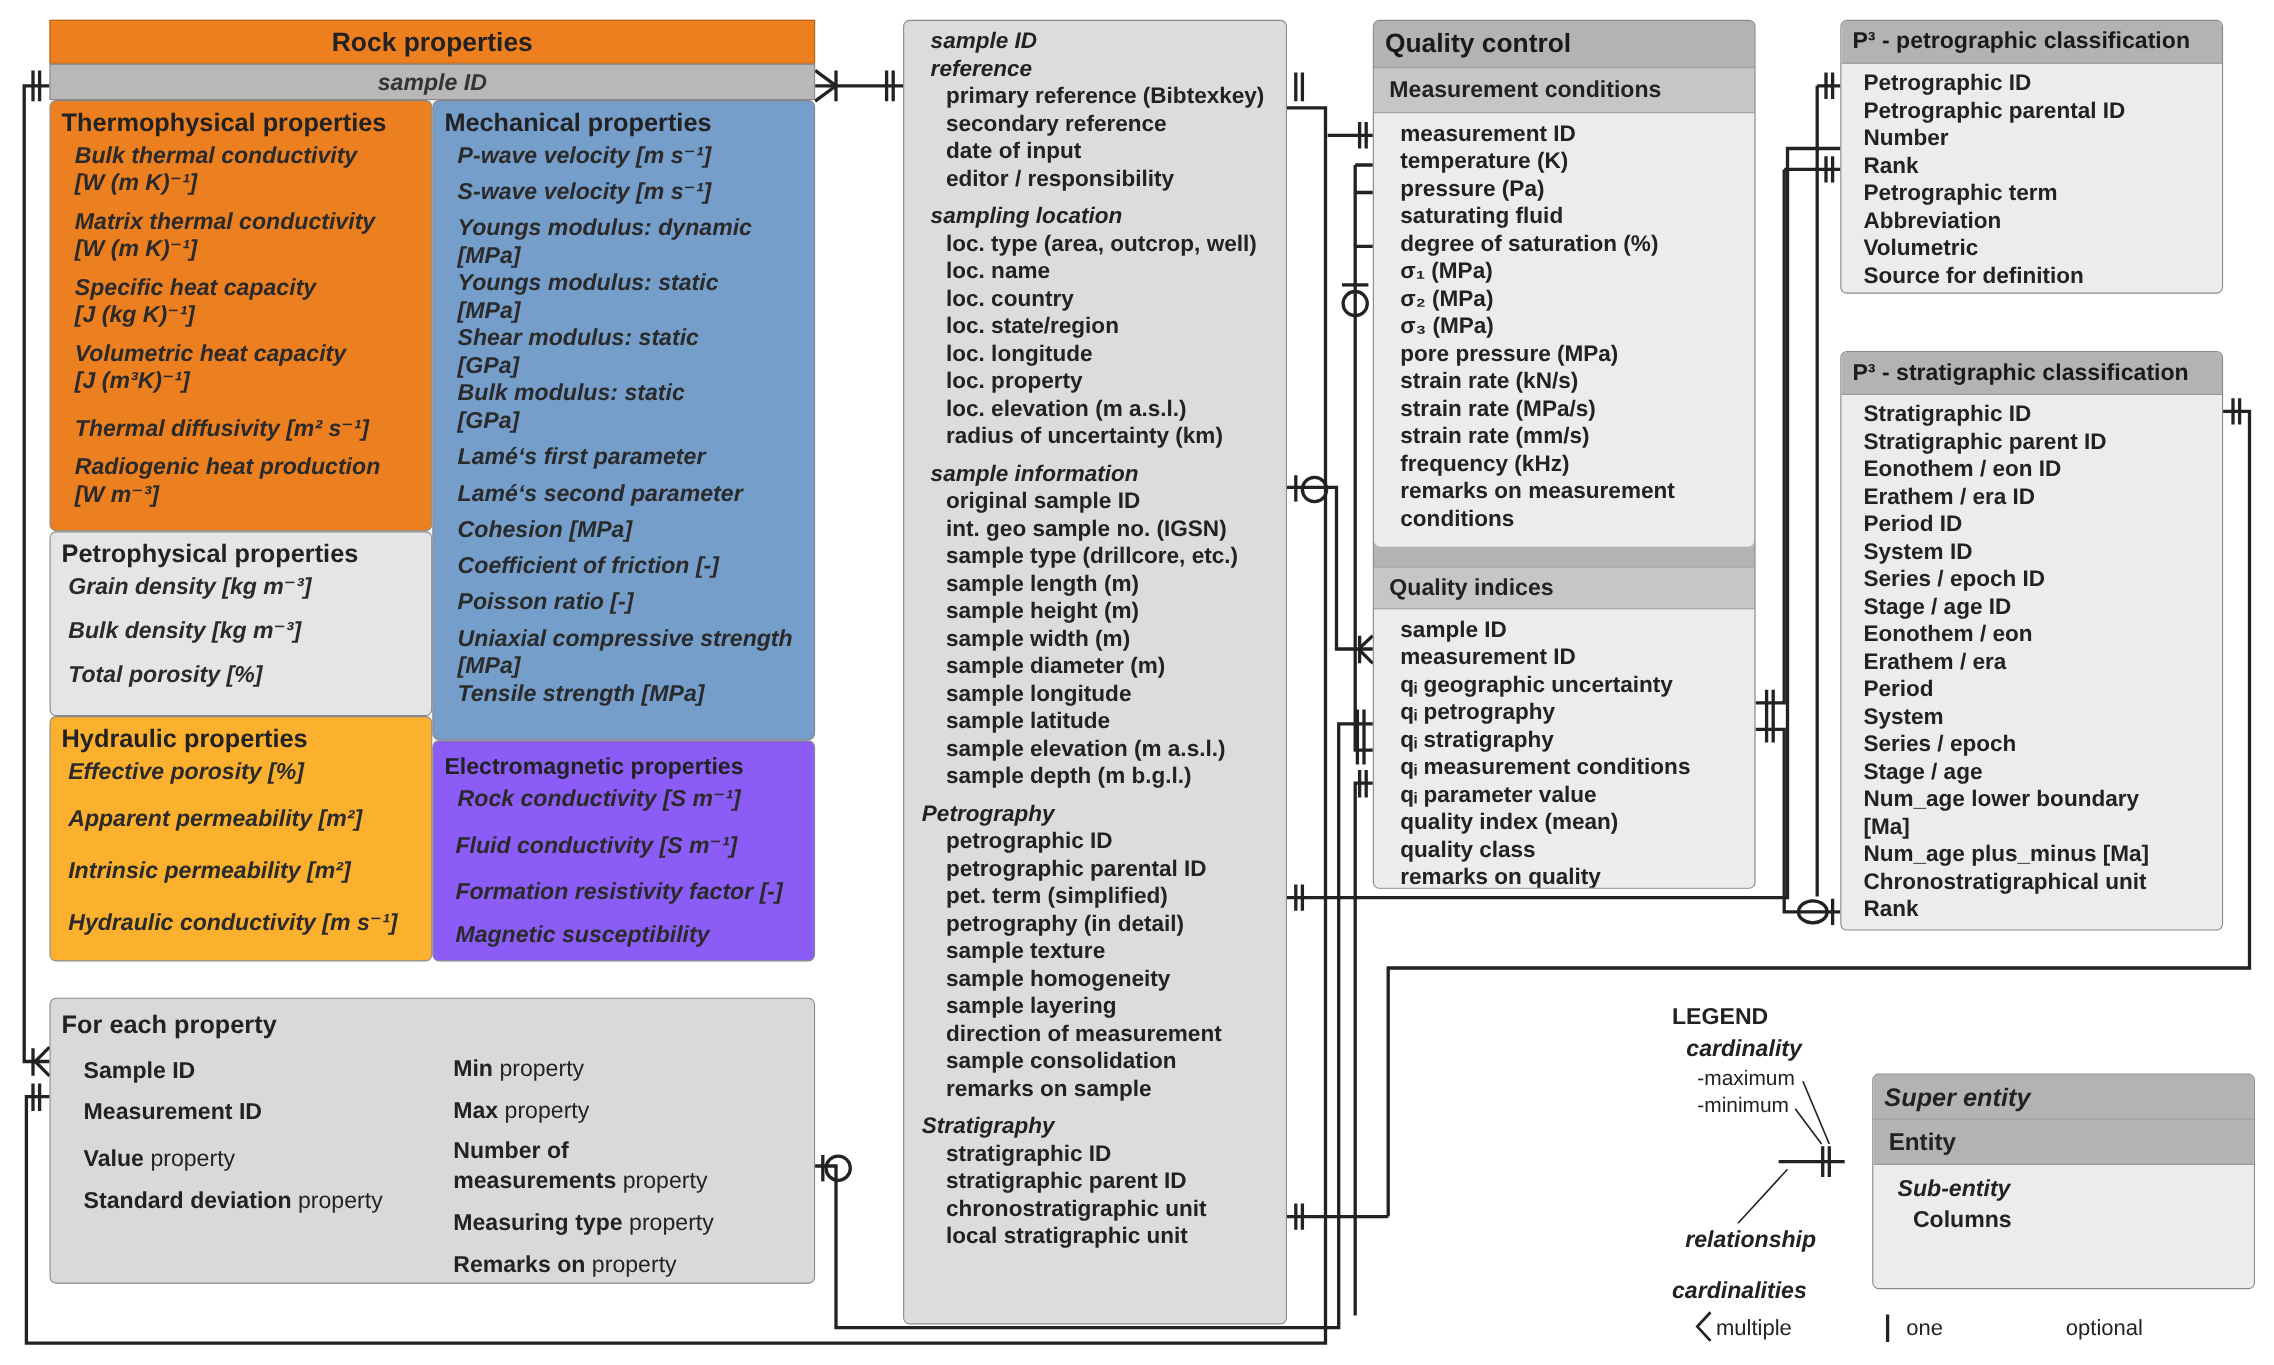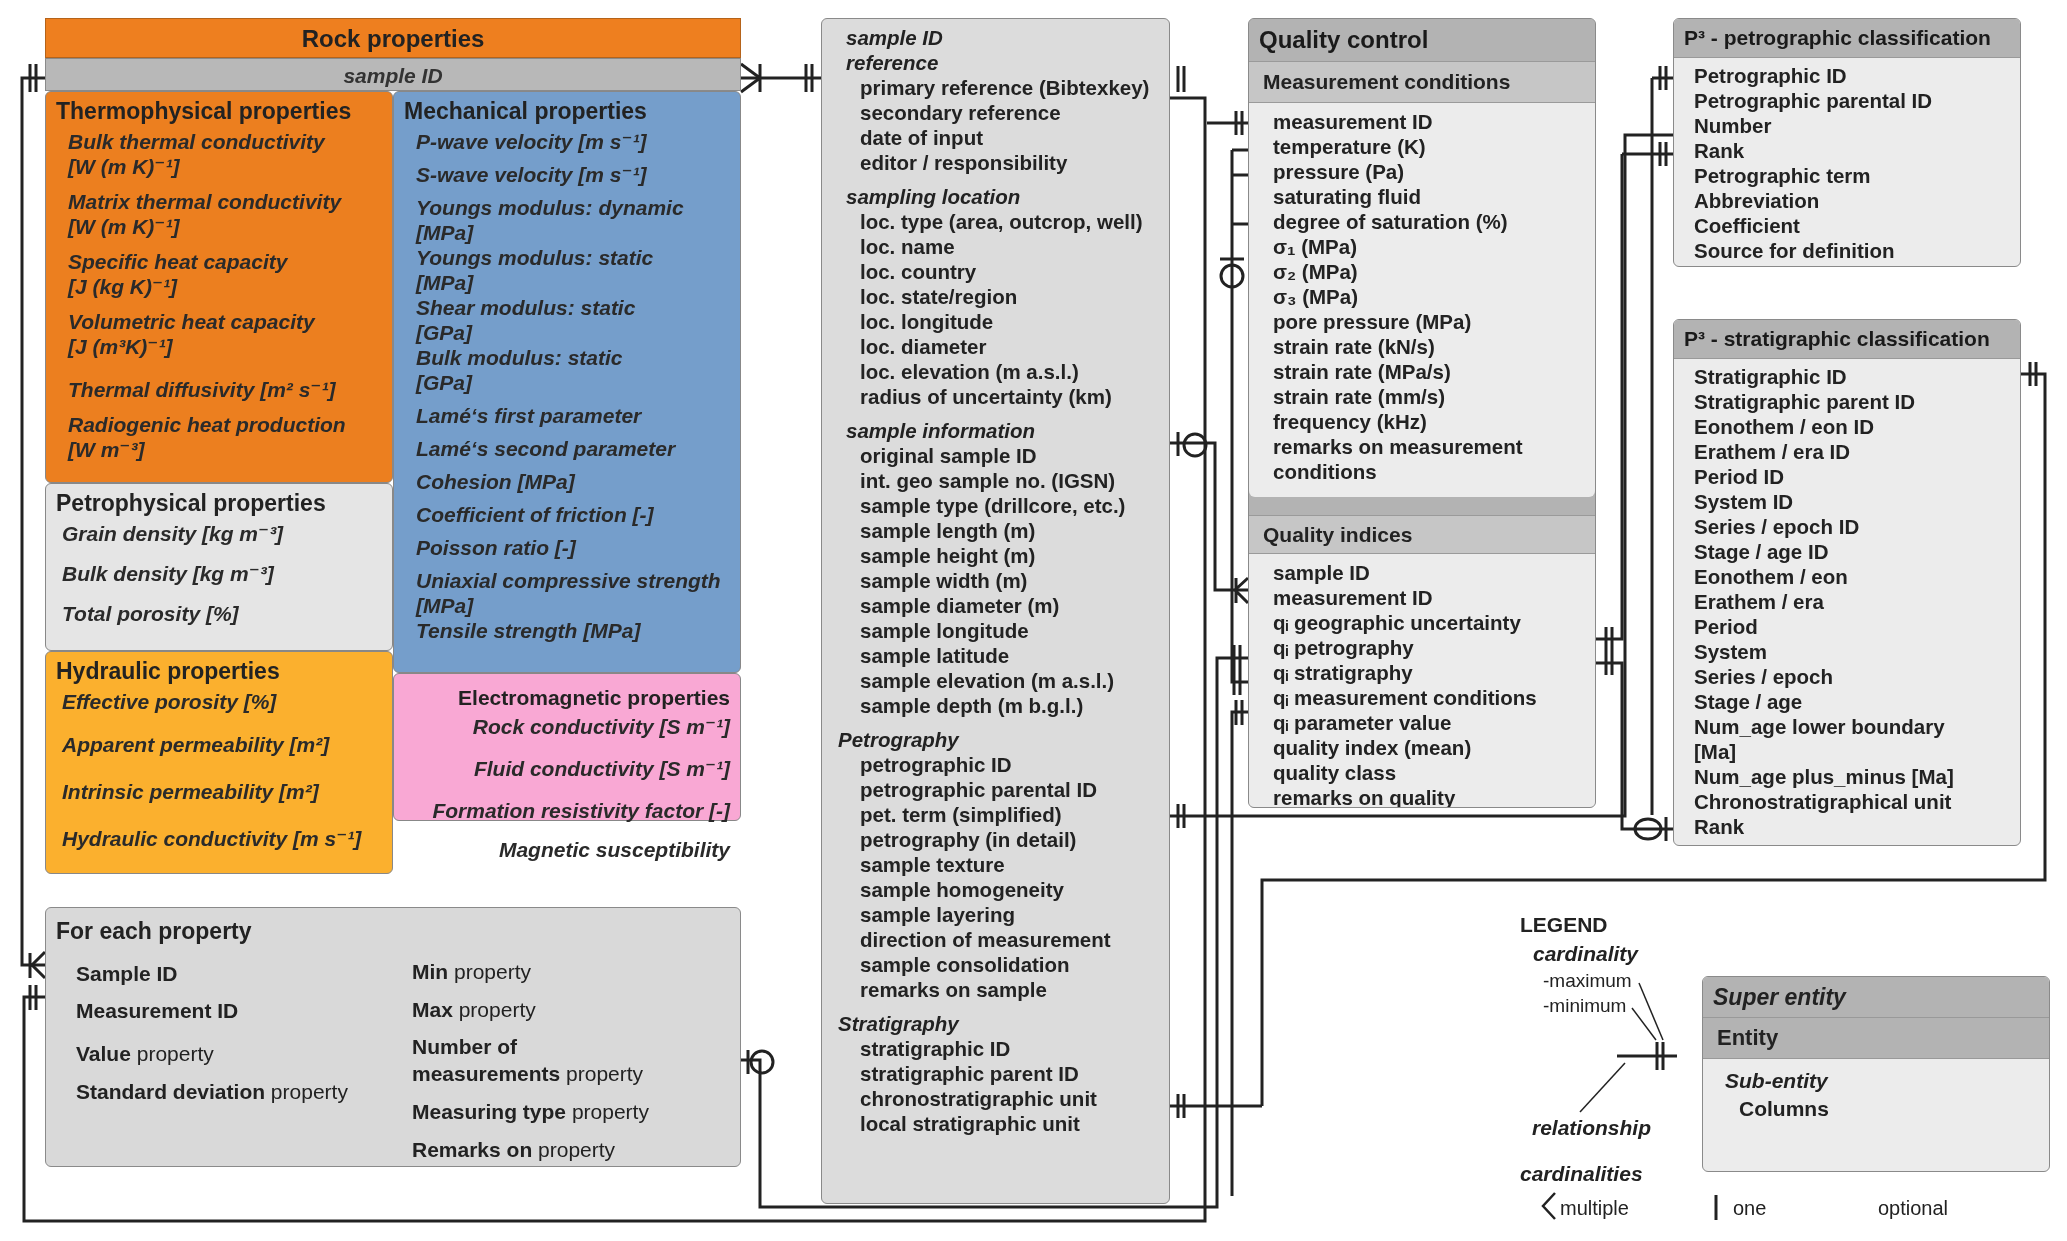--- a/index.html
+++ b/index.html
@@ -14,21 +14,21 @@
     font-weight:bold; font-size:24px; text-align:center; line-height:40px; }
   #rock-sid { left:45px; top:58px; width:696px; height:33px; background:#b8b8b8; border:1px solid #8a8a8a;
     font-style:italic; font-weight:bold; font-size:21px; text-align:center; line-height:33px; color:#333; }
   .prop { border:1px solid #888; border-radius:6px; padding:6px 10px 0 10px; }
   .prop .ttl { font-weight:bold; font-size:23px; color:#222; margin-bottom:4px; }
   .prop .it { font-style:italic; font-weight:bold; font-size:21px; color:#2a2a2a; line-height:25px; padding-left:12px; }
   #thermo { left:45px; top:91px; width:348px; height:392px; background:#ec7f1f; }
   #mech { left:393px; top:91px; width:348px; height:582px; background:#759ecb; }
   #petro { left:45px; top:483px; width:348px; height:168px; background:#e5e5e5; }
   #hydro { left:45px; top:651px; width:348px; height:223px; background:#fbb02e; }
-  #electro { left:393px; top:673px; width:348px; height:148px; background:#f9a8d4;text-align:right; }
+  #electro { left:393px; top:673px; width:348px; height:201px; background:#8b5cf6; }
   
   #each { left:45px; top:907px; width:696px; height:260px; background:#d9d9d9; }
   #each .ttl { position:absolute; left:10px; top:10px; font-weight:bold; font-size:23px; }
   #each .col { position:absolute; font-size:21px; }
   #each .col div { position:absolute; white-space:nowrap; }
   #each b { font-weight:bold; }
   
   #meta { left:821px; top:18px; width:349px; height:1186px; background:#dcdcdc; }
   #meta .hdr { height:41px; font-size:24px; line-height:41px; padding-left:12px; border-bottom:1px solid #9a9a9a; }
   #meta .rows { padding:6px 0 0 24px; font-size:20.5px; font-weight:bold; line-height:25px; }
@@ -198,21 +198,21 @@
       <div class="sub">secondary reference</div>
       <div class="sub">date of input</div>
       <div class="sub">editor / responsibility</div>
       <div class="gap"></div>
       <div class="sec">sampling location</div>
       <div class="sub">loc. type (area, outcrop, well)</div>
       <div class="sub">loc. name</div>
       <div class="sub">loc. country</div>
       <div class="sub">loc. state/region</div>
       <div class="sub">loc. longitude</div>
-      <div class="sub">loc. diameter</div>
+      <div class="sub">loc. property</div>
       <div class="sub">loc. elevation (m a.s.l.)</div>
       <div class="sub">radius of uncertainty (km)</div>
       <div class="gap"></div>
       <div class="sec">sample information</div>
       <div class="sub">original sample ID</div>
       <div class="sub">int. geo sample no. (IGSN)</div>
       <div class="sub">sample type (drillcore, etc.)</div>
       <div class="sub">sample length (m)</div>
       <div class="sub">sample height (m)</div>
       <div class="sub">sample width (m)</div>
@@ -281,21 +281,21 @@
 
 <div id="p3petro" class="abs box p3">
   <div class="hdr">P³ - petrographic classification</div>
   <div class="rows" id="p3petro-rows">
       <div>Petrographic ID</div>
       <div>Petrographic parental ID</div>
       <div>Number</div>
       <div>Rank</div>
       <div>Petrographic term</div>
       <div>Abbreviation</div>
-      <div>Coefficient</div>
+      <div>Volumetric</div>
       <div>Source for definition</div>
     </div>
 </div>
 
 <div id="p3strat" class="abs box p3">
   <div class="hdr">P³ - stratigraphic classification</div>
   <div class="rows" id="p3strat-rows">
       <div>Stratigraphic ID</div>
       <div>Stratigraphic parent ID</div>
       <div>Eonothem / eon ID</div>

